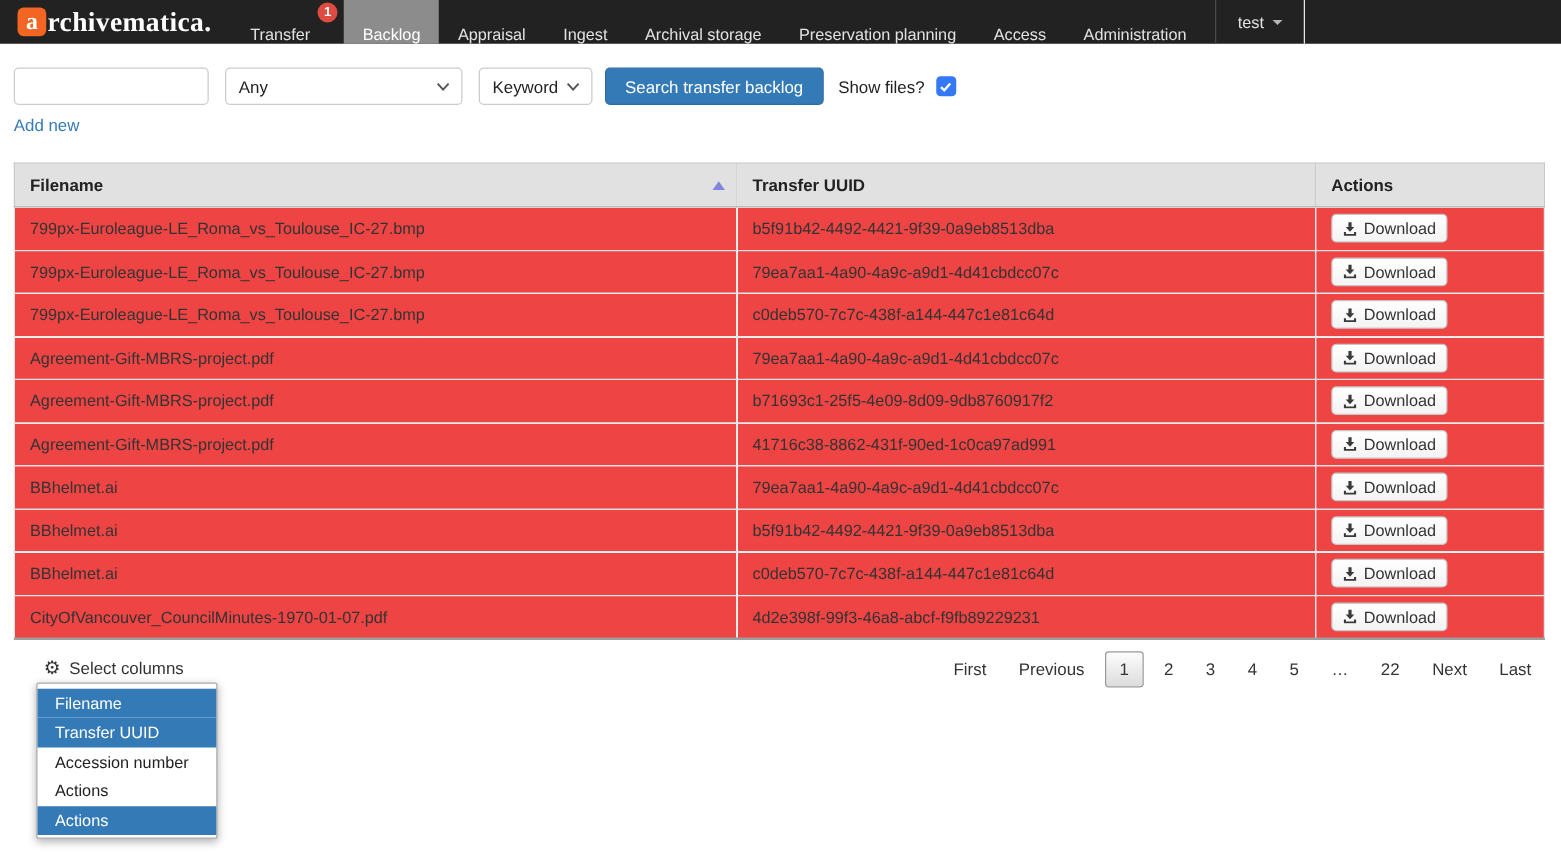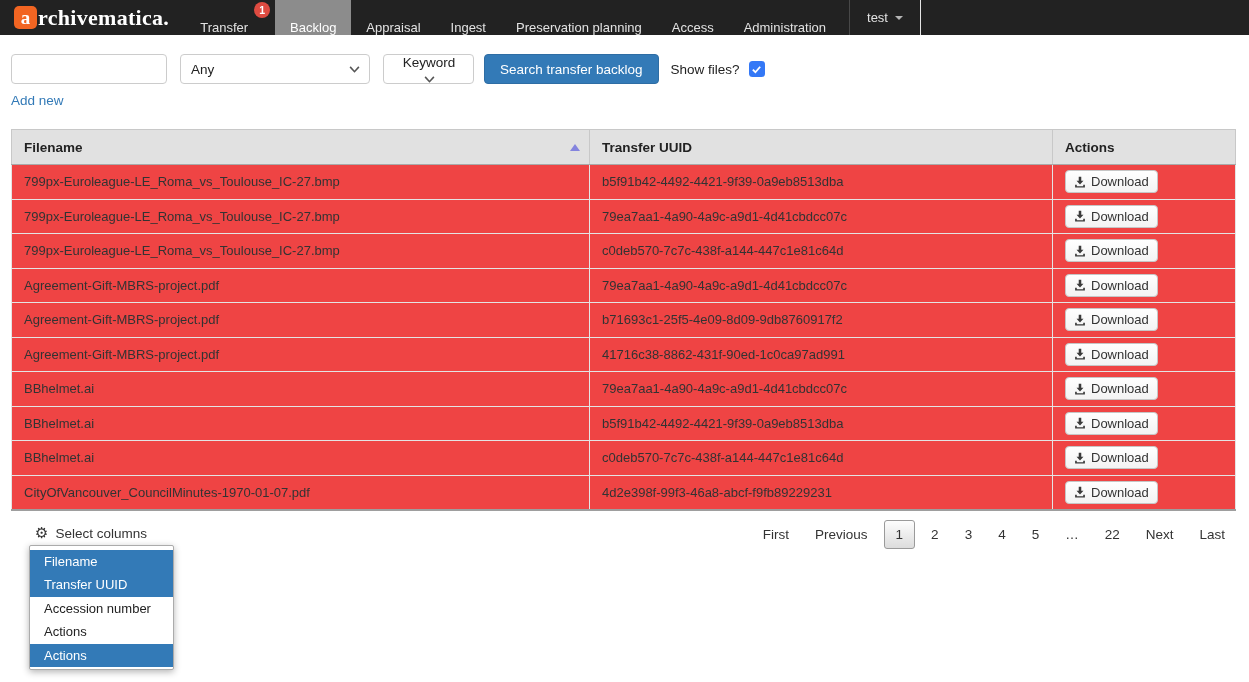--- a/index.html
+++ b/index.html
@@ -26,21 +26,21 @@
     border-right:4px solid transparent; border-top:4px solid #b5b5b5; }
 
   
   .search-bar { display:flex; align-items:center; margin:19px 11px 0; }
   .search-input { width:156px; height:30px; border:1px solid #ccc; border-radius:4px;
     margin-right:13px; padding:0 8px; font-size:13px; outline:none; }
   .fake-select { height:30px; border:1px solid #ccc; border-radius:4px; background:#fff;
     display:flex; align-items:center; justify-content:space-between;
     padding:0 9px 0 10px; font-size:13.5px; color:#222; cursor:pointer; }
   .sel-field { width:190px; margin-right:13px; }
-  .sel-type { width:91px; margin-right:10px;flex-direction:column; }
+  .sel-type { width:91px; margin-right:10px; }
   .search-btn { height:30px; padding:0 15px; background:#337ab7; border:1px solid #2e6da4;
     border-radius:4px; color:#fff; font-size:13.5px; cursor:pointer;
     font-family:"Liberation Sans", sans-serif; margin-right:12px; }
   .show-files { display:flex; align-items:center; gap:9px; font-size:13.5px; color:#222; }
   .checkbox { width:16px; height:16px; background:#3478f6; border-radius:3.5px;
     display:flex; align-items:center; justify-content:center; cursor:pointer; }
   .add-new { display:inline-block; margin:9px 0 0 11px; color:#337ab7; font-size:13.5px;
     text-decoration:none; cursor:pointer; }
 
   
@@ -101,20 +101,24 @@
   </div>
       <div class="nav-item">
     <span class="nav-label">Appraisal</span>
 
   </div>
       <div class="nav-item">
     <span class="nav-label">Ingest</span>
 
   </div>
       <div class="nav-item">
+    <span class="nav-label">Archival storage</span>
+
+  </div>
+      <div class="nav-item">
     <span class="nav-label">Preservation planning</span>
 
   </div>
       <div class="nav-item">
     <span class="nav-label">Access</span>
 
   </div>
       <div class="nav-item">
     <span class="nav-label">Administration</span>
 

